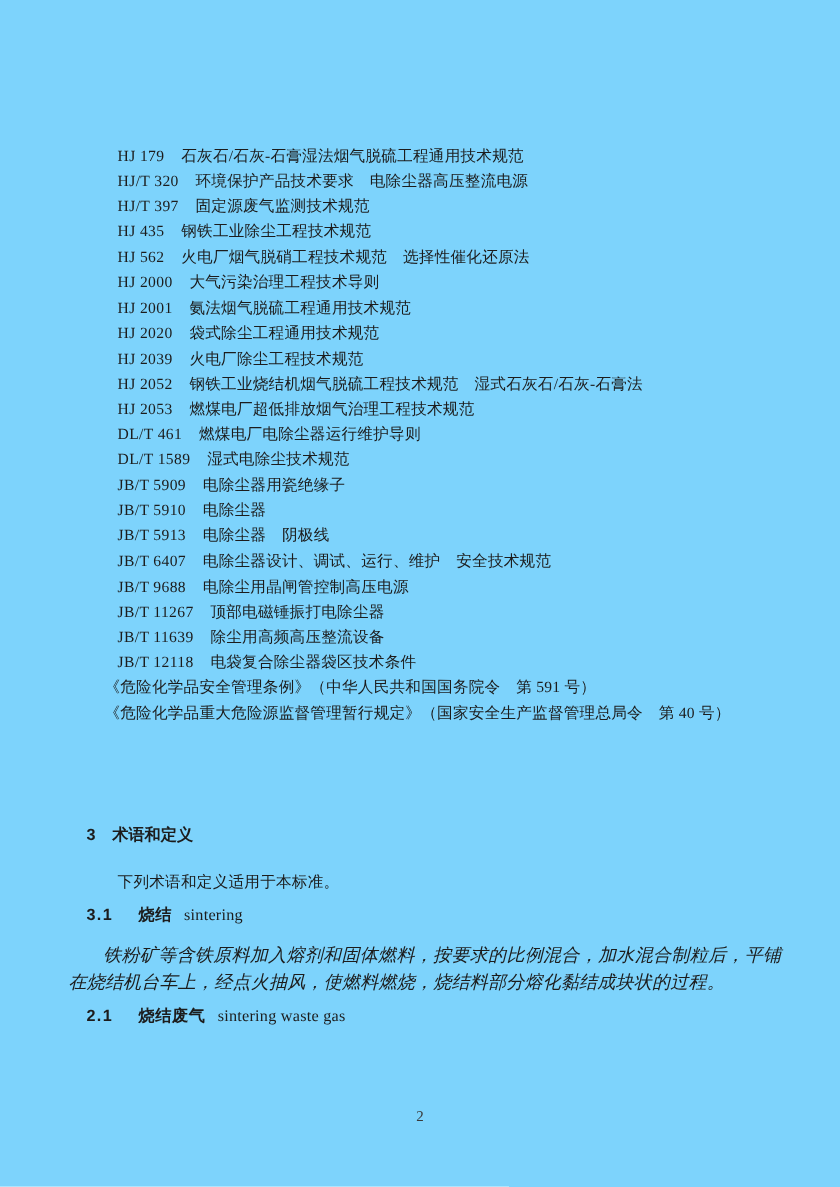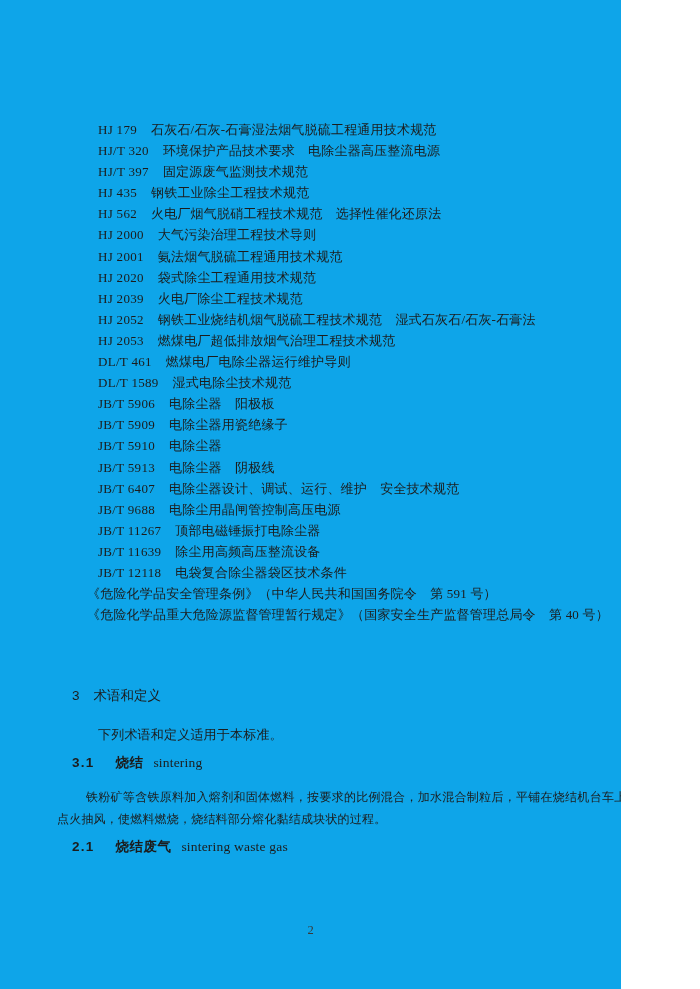--- a/index.html
+++ b/index.html
@@ -1,19 +1,19 @@
 <!DOCTYPE html>
 <html><head>
 <meta charset="utf-8">
 <style>
   html,body{margin:0;padding:0;background:#ffffff;}
   .page{
     position:relative;
-    width:621px;height:989px;
-    background:#0ea5e9;
+    width:700px;height:989px;
+    background:#7dd3fc;
     color:#1c1c1c;
     font-family:"Liberation Serif","DejaVu Serif",serif;
     overflow:hidden;
   }
   
   .ref-list{
     position:absolute;
     top:119px;left:98px;
     font-size:13px;
     line-height:21.1px;
@@ -25,21 +25,21 @@
     margin-right:14px;
     letter-spacing:.3px;
   }
   .ref-title{letter-spacing:.2px;}
   .reg-line{margin-left:-11px;letter-spacing:.2px;}
   
   .sec-heading{
     position:absolute;
     top:687px;left:72px;
     font-family:"Liberation Sans","DejaVu Sans",sans-serif;
-    font-weight:400;
+    font-weight:700;
     font-size:13.5px;
     white-space:nowrap;
   }
   .sec-num{display:inline-block;margin-right:14px;}
   
   .intro-line{
     position:absolute;
     top:726px;left:98px;
     font-size:13px;
     white-space:nowrap;
@@ -62,25 +62,26 @@
     font-family:"Liberation Serif","DejaVu Serif",serif;
     font-weight:400;
     font-size:13.5px;
     letter-spacing:.2px;
   }
   
   .definition{
     position:absolute;
     top:786px;left:57px;
     width:594px;
-    font-size:12px;
+    font-size:15px;
     line-height:22px;
     text-align:justify;
     text-indent:29px;
     letter-spacing:.2px;
+    font-style:italic;
   }
   
   .page-number{
     position:absolute;
     top:923px;left:0;right:0;
     text-align:center;
     font-size:12.5px;
     color:#3a3a3a;
   }
 </style>
@@ -96,21 +97,20 @@
       <div class="ref-line"><span class="ref-code">HJ 435</span><span class="ref-title">钢铁工业除尘工程技术规范</span></div>
       <div class="ref-line"><span class="ref-code">HJ 562</span><span class="ref-title">火电厂烟气脱硝工程技术规范　选择性催化还原法</span></div>
       <div class="ref-line"><span class="ref-code">HJ 2000</span><span class="ref-title">大气污染治理工程技术导则</span></div>
       <div class="ref-line"><span class="ref-code">HJ 2001</span><span class="ref-title">氨法烟气脱硫工程通用技术规范</span></div>
       <div class="ref-line"><span class="ref-code">HJ 2020</span><span class="ref-title">袋式除尘工程通用技术规范</span></div>
       <div class="ref-line"><span class="ref-code">HJ 2039</span><span class="ref-title">火电厂除尘工程技术规范</span></div>
       <div class="ref-line"><span class="ref-code">HJ 2052</span><span class="ref-title">钢铁工业烧结机烟气脱硫工程技术规范　湿式石灰石/石灰-石膏法</span></div>
       <div class="ref-line"><span class="ref-code">HJ 2053</span><span class="ref-title">燃煤电厂超低排放烟气治理工程技术规范</span></div>
       <div class="ref-line"><span class="ref-code">DL/T 461</span><span class="ref-title">燃煤电厂电除尘器运行维护导则</span></div>
       <div class="ref-line"><span class="ref-code">DL/T 1589</span><span class="ref-title">湿式电除尘技术规范</span></div>
-      <div class="ref-line"><span class="ref-code">JB/T 5906</span><span class="ref-title">电除尘器　阳极板</span></div>
       <div class="ref-line"><span class="ref-code">JB/T 5909</span><span class="ref-title">电除尘器用瓷绝缘子</span></div>
       <div class="ref-line"><span class="ref-code">JB/T 5910</span><span class="ref-title">电除尘器</span></div>
       <div class="ref-line"><span class="ref-code">JB/T 5913</span><span class="ref-title">电除尘器　阴极线</span></div>
       <div class="ref-line"><span class="ref-code">JB/T 6407</span><span class="ref-title">电除尘器设计、调试、运行、维护　安全技术规范</span></div>
       <div class="ref-line"><span class="ref-code">JB/T 9688</span><span class="ref-title">电除尘用晶闸管控制高压电源</span></div>
       <div class="ref-line"><span class="ref-code">JB/T 11267</span><span class="ref-title">顶部电磁锤振打电除尘器</span></div>
       <div class="ref-line"><span class="ref-code">JB/T 11639</span><span class="ref-title">除尘用高频高压整流设备</span></div>
       <div class="ref-line"><span class="ref-code">JB/T 12118</span><span class="ref-title">电袋复合除尘器袋区技术条件</span></div>
       <div class="ref-line reg-line">《危险化学品安全管理条例》（中华人民共和国国务院令　第 591 号）</div>
       <div class="ref-line reg-line">《危险化学品重大危险源监督管理暂行规定》（国家安全生产监督管理总局令　第 40 号）</div>

